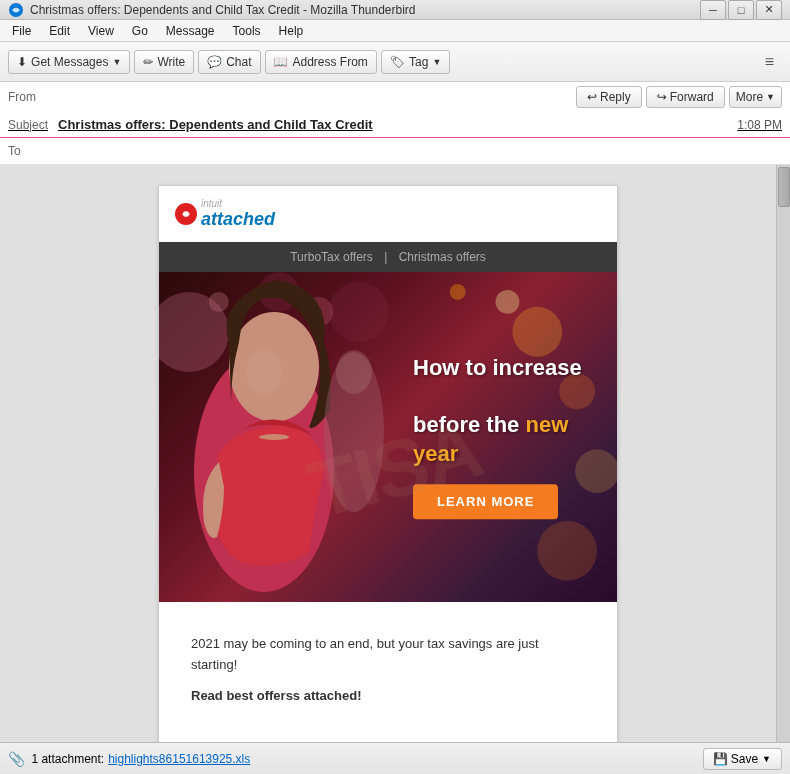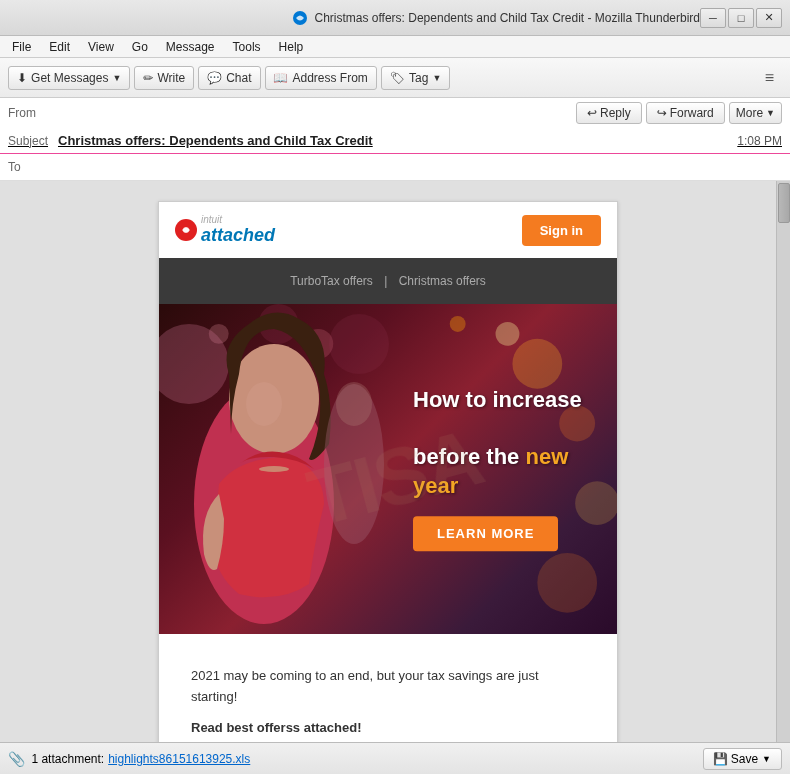--- a/index.html
+++ b/index.html
@@ -1,24 +1,24 @@
 <!DOCTYPE html>
 <html><head>
   <meta charset="utf-8">
   <style>
     * { margin: 0; padding: 0; box-sizing: border-box; }
     body { font-family: -apple-system, BlinkMacSystemFont, 'Segoe UI', Arial, sans-serif; font-size: 13px; background: #f0f0f0; width: 790px; height: 774px; overflow: hidden; }
 
     
     .title-bar {
       background: linear-gradient(to bottom, #e8e8e8, #d8d8d8);
-      height: 36px;
-      display: flex;
-      align-items: center;
-      justify-content: flex-end;
+      height: 20px;
+      display: flex;
+      align-items: center;
+      justify-content: space-between;
       padding: 0 8px;
       border-bottom: 1px solid #bbb;
       user-select: none;
     }
     .title-bar-left { display: flex; align-items: center; gap: 6px; font-size: 12px; color: #333; }
     .title-bar-controls { display: flex; gap: 2px; }
     .title-btn { width: 26px; height: 20px; background: linear-gradient(to bottom, #f0f0f0, #dcdcdc); border: 1px solid #aaa; border-radius: 2px; display: flex; align-items: center; justify-content: center; cursor: pointer; font-size: 11px; color: #333; }
 
     
     .menu-bar {
@@ -131,21 +131,21 @@
       padding: 8px 18px;
       border-radius: 4px;
       font-size: 13px;
       font-weight: bold;
       cursor: pointer;
     }
     .turbotax-nav {
       background: #3a3a3a;
       color: #fff;
       text-align: center;
-      padding: 16px;
+      padding: 8px;
       font-size: 12px;
     }
     .turbotax-nav span { color: #aaa; margin: 0 4px; }
 
     .email-hero {
       position: relative;
       width: 100%;
       height: 330px;
       background: linear-gradient(135deg, #2a0a0a 0%, #5a1020 30%, #8a2030 50%, #3a1a3a 80%, #2a0a2a 100%);
       overflow: hidden;
@@ -375,21 +375,20 @@
                   <circle cx="9" cy="9" r="3" fill="white" opacity="0.7"></circle>
                 </svg>
               </div>
               <div>
                 <div style="font-size:10px; color:#aaa; font-style:italic;">intuit</div>
                 <div style="font-size:18px; font-style:italic; color:#333;">
                   <span style="color:#0077b6; font-weight:bold;">attached</span>
                 </div>
               </div>
             </div>
-            <button class="turbotax-signin-btn">Sign in</button>
           </div>
 
           <div class="turbotax-nav">
             <span style="cursor:pointer;">TurboTax offers</span>
             <span>|</span>
             <span style="cursor:pointer;">Christmas offers</span>
           </div>
 
           <div class="email-hero">
 

